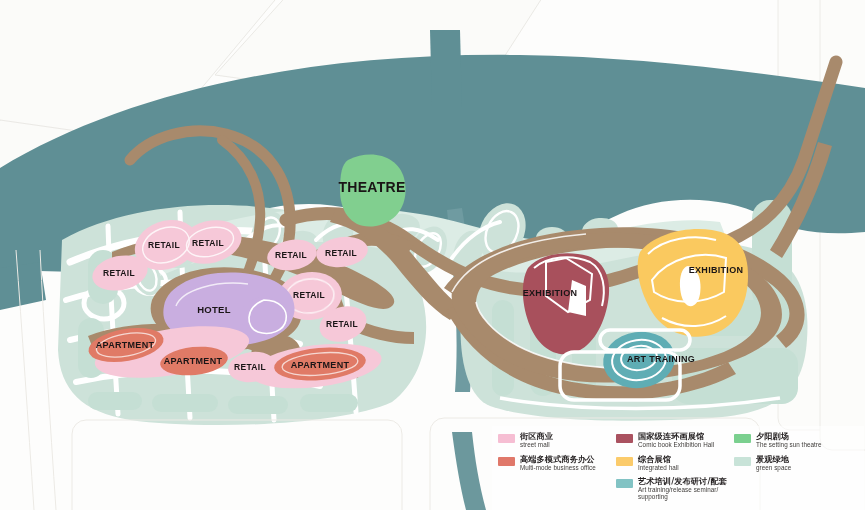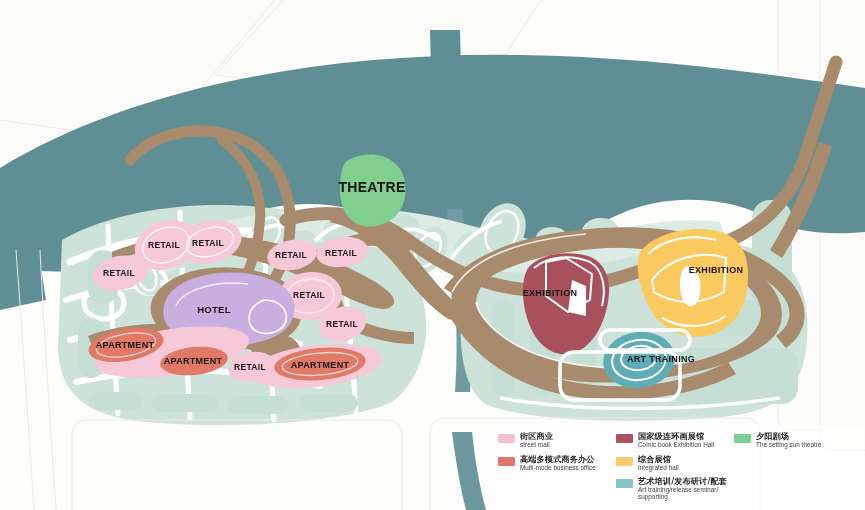--- a/index.html
+++ b/index.html
@@ -399,16 +399,23 @@
     </div>
 
     <div class="legend-col c3">
       <div class="legend-row">
         <span class="swatch" style="background:#7bd08f"></span>
         <span class="legend-text">
           <span class="l-cn">夕阳剧场</span>
           <span class="l-en">The setting sun theatre</span>
         </span>
       </div>
+      <div class="legend-row">
+        <span class="swatch" style="background:#c8e3d8"></span>
+        <span class="legend-text">
+          <span class="l-cn">景观绿地</span>
+          <span class="l-en">green space</span>
+        </span>
+      </div>
     </div>
 
   </div>
 </div>
 
 </body></html>

